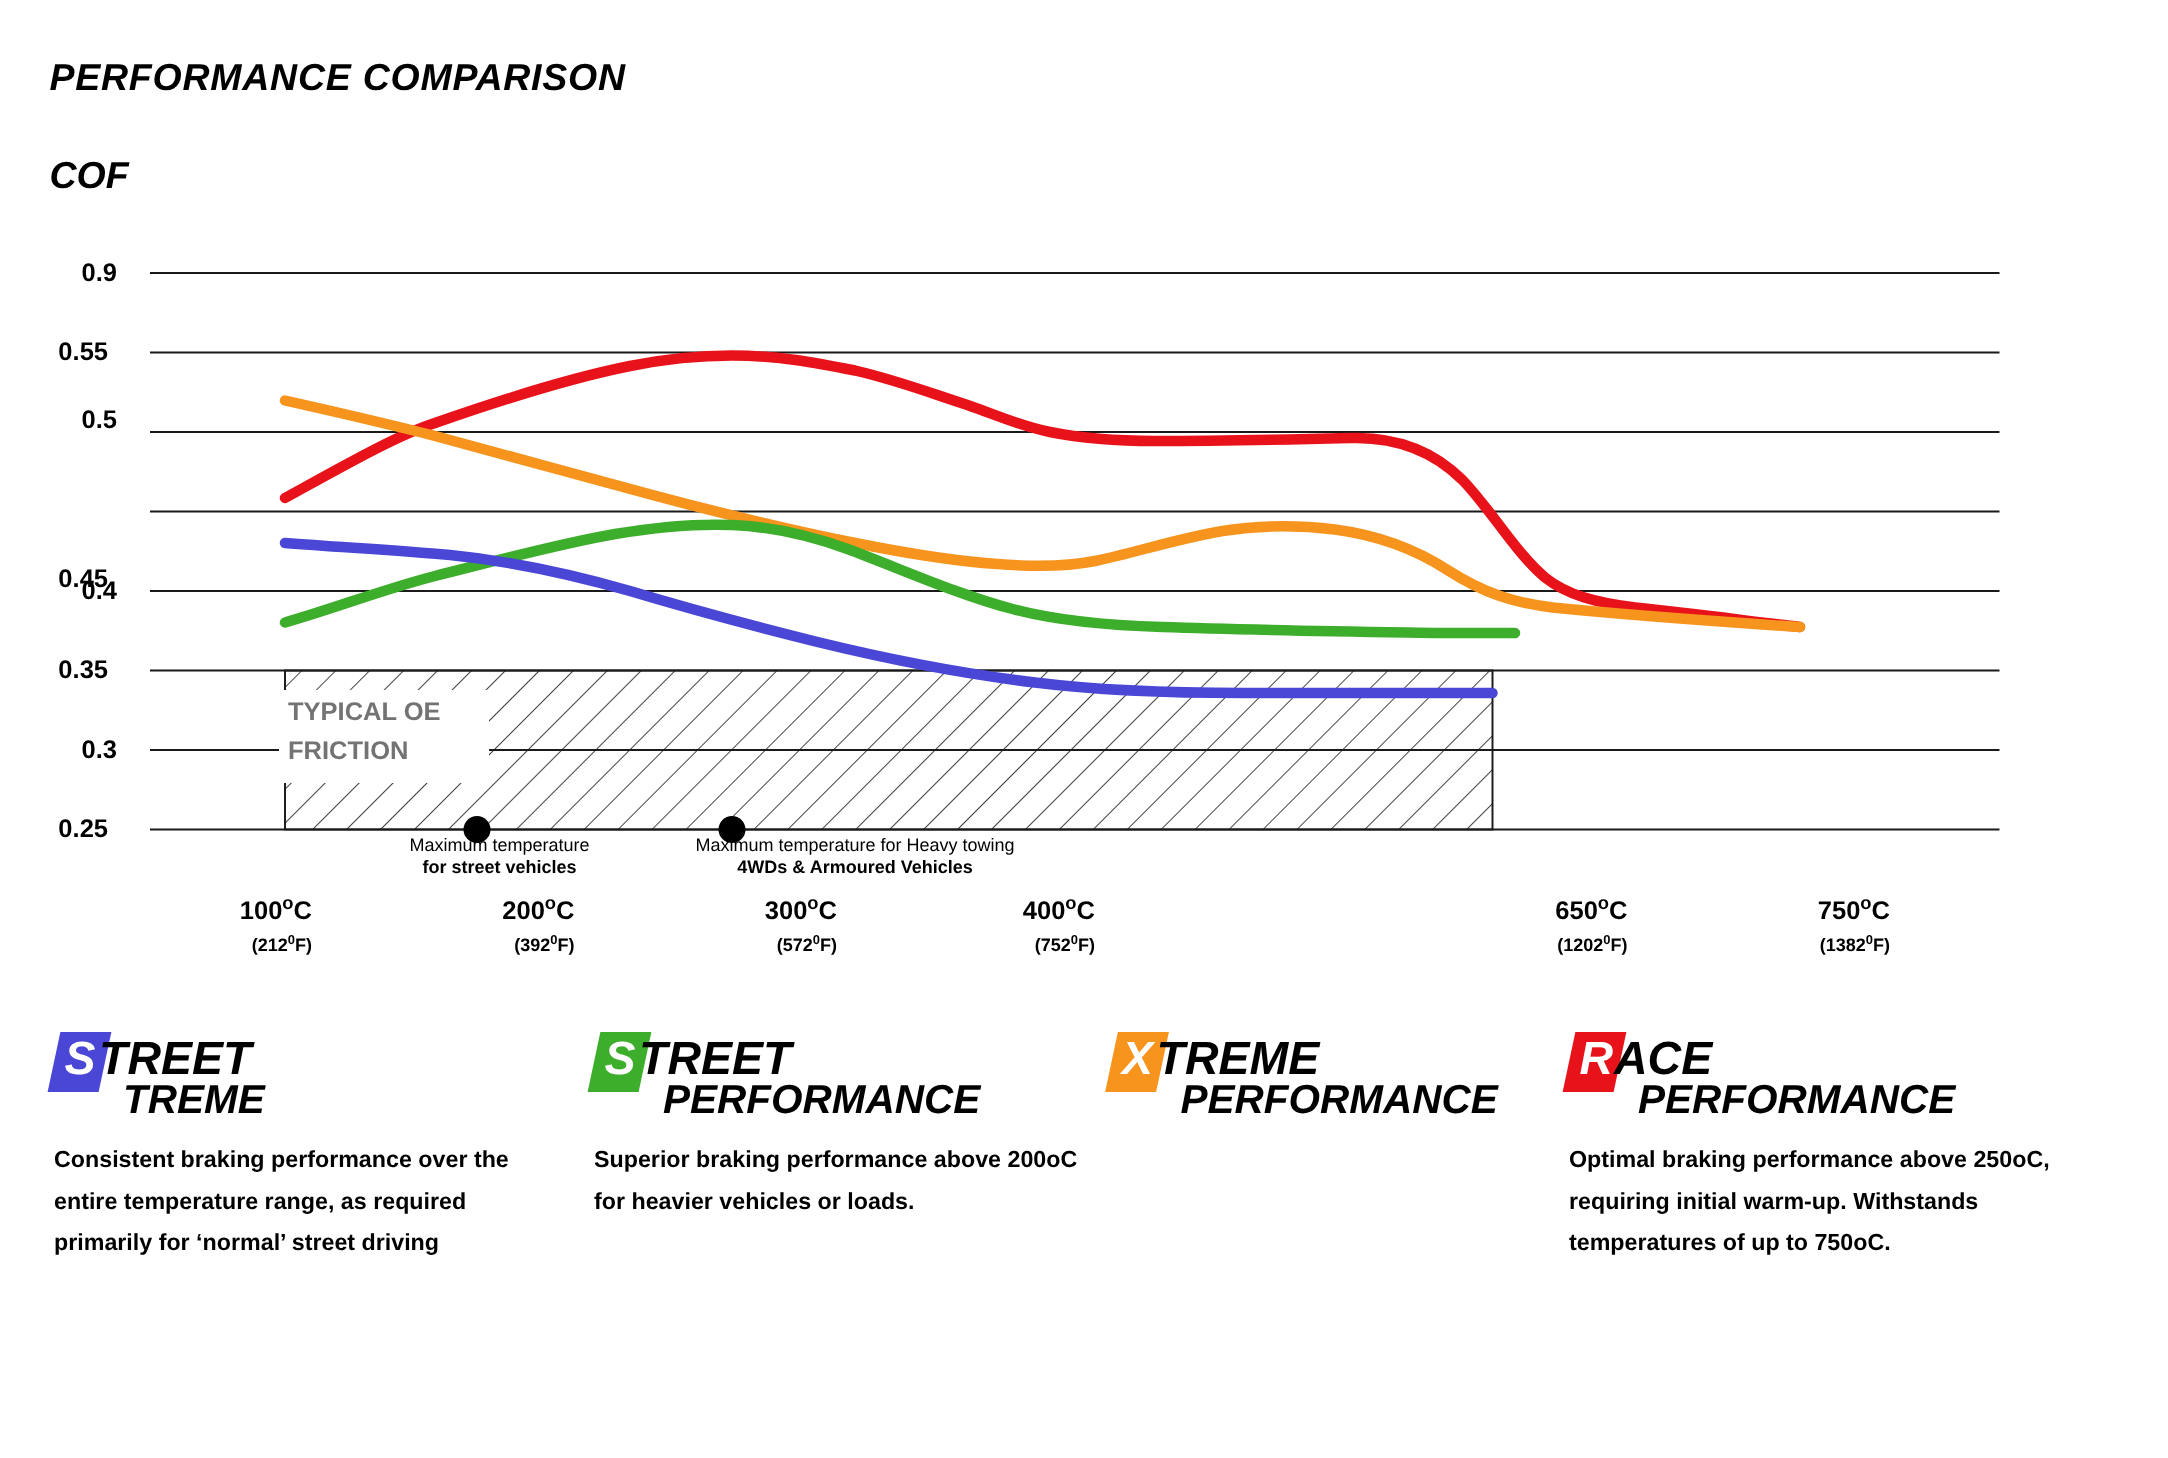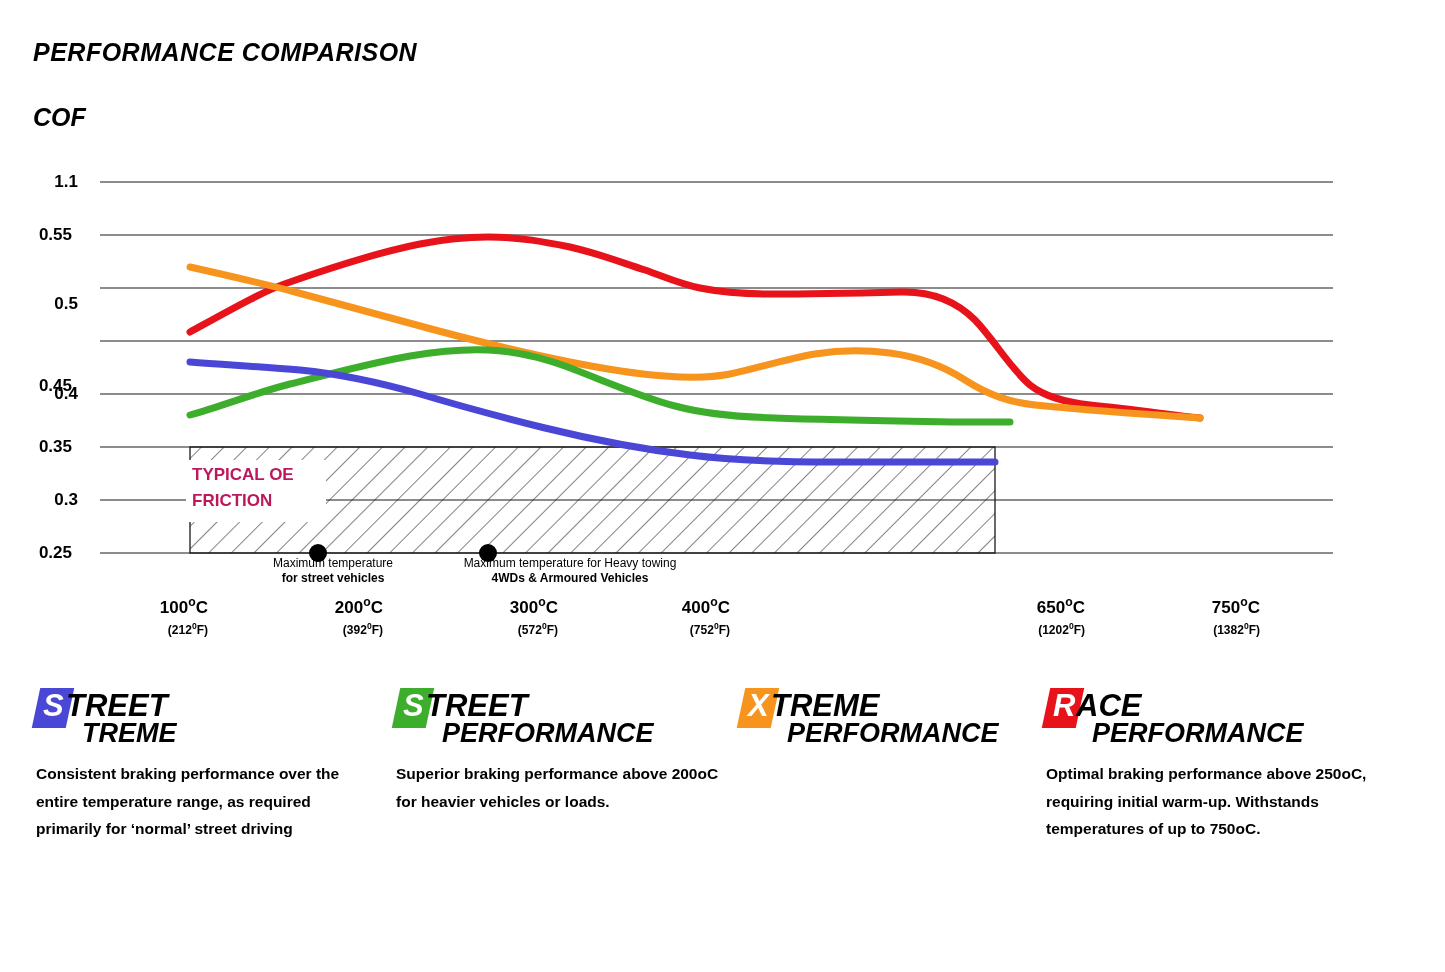--- a/index.html
+++ b/index.html
@@ -49,21 +49,21 @@
     position: absolute;
     font-size: 17px;
     font-weight: bold;
     text-align: right;
     width: 60px;
   }
   .oe-label {
     position: absolute;
     font-size: 17px;
     font-weight: bold;
-    color: #be185d;
+    color: #737373;
     line-height: 1.5;
   }
   #x-axis {
     position: absolute;
     left: 0;
     top: 595px;
     width: 1445px;
     height: 60px;
   }
   .xtick {
@@ -187,23 +187,23 @@
       <path fill="none" stroke="#f7941d" stroke-width="7" stroke-linecap="round" stroke-linejoin="round" d="M 190,117 C 230,126 265,134 295,142 C 340,154 390,168 435,180 C 480,192 530,204 570,212 C 605,219 635,224 665,226 C 690,228 710,228 730,224 C 755,219 785,209 815,204 C 840,200 865,200 890,203 C 920,207 945,217 965,230 C 990,246 1010,252 1035,255 C 1075,259 1140,264 1200,268"></path>
 
       <path fill="none" stroke="#3dae2b" stroke-width="7" stroke-linecap="round" stroke-linejoin="round" d="M 190,265 C 225,255 255,243 290,234 C 330,224 375,212 410,206 C 440,201 465,199 488,200 C 515,201 540,207 565,216 C 600,229 640,247 675,256 C 705,264 740,267 775,268 C 830,270 900,271 960,272 C 985,272 1000,272 1010,272"></path>
 
       <path fill="none" stroke="#4a46d6" stroke-width="7" stroke-linecap="round" stroke-linejoin="round" d="M 190,212 C 230,215 265,217 300,220 C 340,224 385,234 420,244 C 460,256 505,268 545,278 C 590,289 640,299 690,305 C 730,310 780,312 830,312 C 890,312 950,312 995,312"></path>
 
       <circle cx="318" cy="403" r="9" fill="#000"></circle>
       <circle cx="488" cy="403" r="9" fill="#000"></circle>
     </svg>
 
-    <div class="ytick" style="left:18px; top:22px;">1.1</div>
+    <div class="ytick" style="left:18px; top:22px;">0.9</div>
     <div class="ytick" style="left:12px; top:75px;">0.55</div>
-    <div class="ytick" style="left:18px; top:144px;">0.5</div>
+    <div class="ytick" style="left:18px; top:120px;">0.5</div>
     <div class="ytick" style="left:12px; top:181px;margin-top:45px;">0.45</div>
     <div class="ytick" style="left:18px; top:234px;">0.4</div>
     <div class="ytick" style="left:12px; top:287px;">0.35</div>
     <div class="ytick" style="left:18px; top:340px;">0.3</div>
     <div class="ytick" style="left:12px; top:393px;">0.25</div>
 
     <div class="oe-label" style="left:192px; top:312px;">
       <span>TYPICAL OE</span><br>
       <span>FRICTION</span>
     </div>

